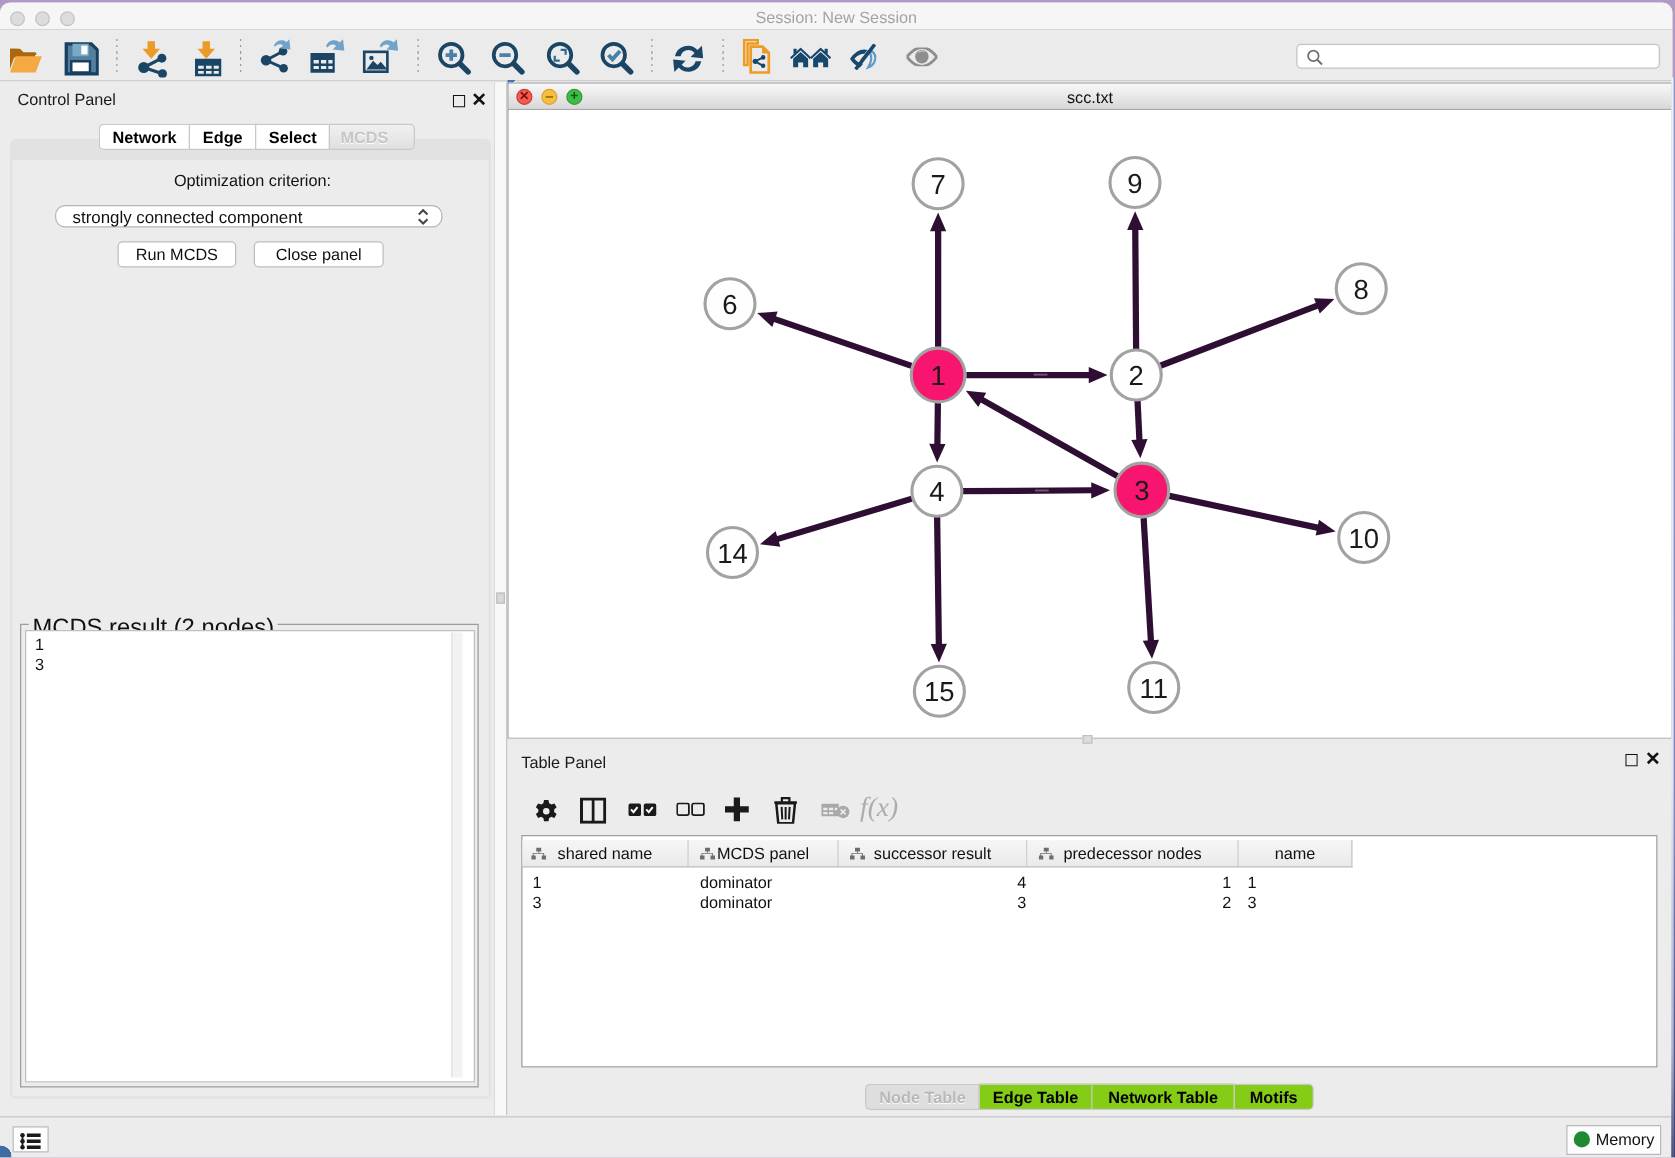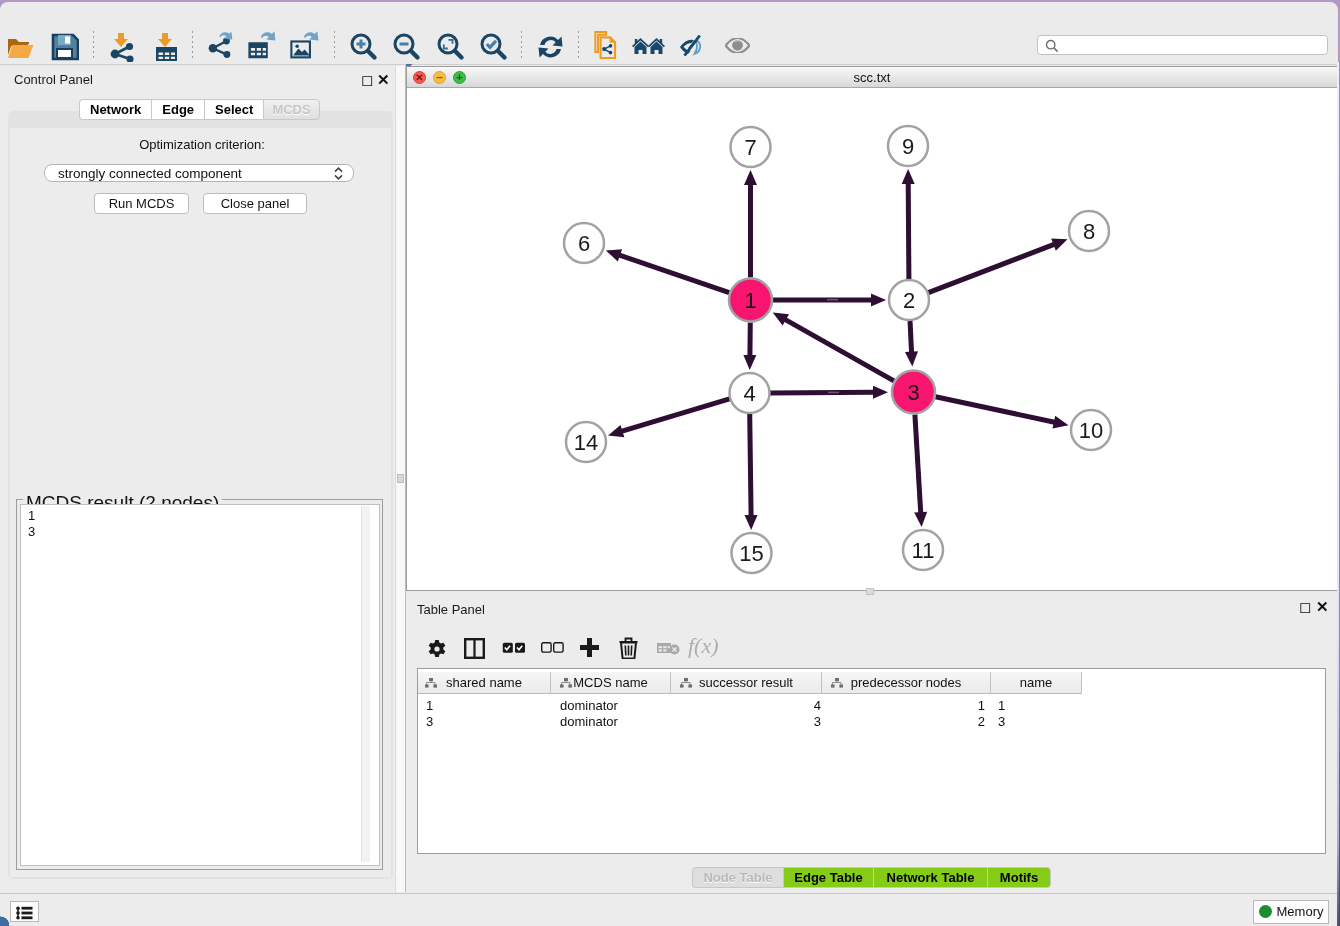--- a/index.html
+++ b/index.html
@@ -25,21 +25,21 @@
 
 #leftpanel { position:absolute; left:0; top:64px; width:404px; height:826px; background:#ececec; }
 #cp-head { position:absolute; left:0; top:0; width:100%; height:30px; }
 #cp-title { position:absolute; left:14px; top:6px; font-size:13px; color:#1a1a1a; }
 .panebtns { position:absolute; top:5px; font-size:15px; color:#111; }
 #cp-tabs { position:absolute; left:79px; top:33px; height:21px; display:flex; font-size:13px; z-index:3; }
 .ctab { background:#fff; border:1px solid #c8c8c8; border-right:none; padding:2px 10px 0 10px;
   height:21px; text-align:center; color:#000; font-weight:bold; }
 .ctab:first-child { border-radius:4px 0 0 4px; }
 .ctab.sel { background:linear-gradient(#f0f0f0,#e0e0e0); color:#c6c6c6; text-shadow:0 1px 0 #fff;
-  border-right:1px solid #c8c8c8; border-radius:0 4px 4px 0; padding:2px 8px 0 8px; }
+  border-right:1px solid #c8c8c8; border-radius:0 4px 4px 0; padding:2px 20px 0 8px; }
 #cp-body { position:absolute; left:8px; top:45px; width:385px; height:768px;
   background:#e2e2e2; border-radius:5px; }
 #cp-inner { position:absolute; left:2px; top:17px; width:381px; height:749px; background:#ececec; }
 #opt-label { position:absolute; left:0; top:71px; width:100%; text-align:center; font-size:13px; color:#111; }
 #opt-select { position:absolute; left:44px; top:98px; width:310px; height:18px; background:#fff;
   border:1px solid #b5b5b5; border-radius:8px; font-size:13.5px; color:#111; padding:1px 0 0 13px; }
 .btn { position:absolute; top:127px; height:21px; background:#fff; border:1px solid #bdbdbd;
   border-radius:4px; font-size:13px; color:#111; text-align:center; padding-top:2px; }
 #mcds-group { position:absolute; left:16px; top:433px; width:367px; height:371px;
   border:1px solid #9d9d9d; }
@@ -88,20 +88,26 @@
 #redge { position:absolute; right:1px; top:62px; width:2px; height:864px;
   background:linear-gradient(#eef0fa 0%, #e2e5f4 65%, #aab2d4 90%, #47517c 100%); }
 #redge2 { position:absolute; right:0; top:62px; width:1px; height:864px;
   background:linear-gradient(#8e93c0 0%, #7f86b6 70%, #39436b 100%); }
 #corner-blob { position:absolute; left:0; top:916px; width:9px; height:10px;
   background:radial-gradient(circle at 0% 100%, #3e6ca3 0%, #3e6ca3 70%, transparent 72%); }
 </style>
 </head>
 <body>
 <div id="win">
+  <div id="titlebar">
+    <div class="tl" style="left:8px"></div>
+    <div class="tl" style="left:28px"></div>
+    <div class="tl" style="left:48px"></div>
+    <div id="title-text">Session: New Session</div>
+  </div>
   <div id="toolbar">
     <svg class="tbi" style="left:7px;top:11px" width="28" height="24" viewBox="0 0 28 24">
       <path d="M1 3 h8 l3 3 h9 v4 h-17 z" fill="#a9680f"></path>
       <path d="M1 3 v16 l4 -11 h17 v-2 h-12 l-3 -3 z" fill="#a9680f"></path>
       <path d="M5.5 9 h21 l-5 13 h-20.5 z" fill="#f4a943"></path>
     </svg>
     <svg class="tbi" style="left:51px;top:8px" width="28" height="28" viewBox="0 0 28 28">
       <path d="M2 2 h20 l5 5 v19 h-25 z" fill="#4e7fa8"></path>
       <path d="M2 2 h20 l5 5 v19 h-25 z" fill="#54809f" stroke="#173f5f" stroke-width="2.6"></path>
       <rect x="7" y="2" width="13" height="10" fill="#7aa9c6"></rect>
@@ -376,21 +382,21 @@
         <g fill="#a9a9a9">
             <path d="M0 1 h14 v10 h-14 z M1.6 4.2 h3.4 v2 h-3.4 z M6.2 4.2 h3.4 v2 h-3.4 z M10.8 4.2 h2.2 v2 h-2.2 z M1.6 7.6 h3.4 v1.8 h-3.4 z M6.2 7.6 h3.4 v1.8 h-3.4 z" fill-rule="evenodd"></path>
           </g>
         <circle cx="17.5" cy="7.5" r="5" fill="#a9a9a9"></circle>
         <path d="M15.5 5.5 l4 4 M19.5 5.5 l-4 4" stroke="#ececec" stroke-width="1.3"></path>
       </svg>
       <div style="position:absolute;left:271px;top:4px;font-family:'Liberation Serif',serif;font-style:italic;font-size:22px;color:#adadad;">f(x)</div>
     </div>
     <div id="tp-table">
       <div class="th" style="left:0;width:133px">shared name</div>
-      <div class="th" style="left:133px;width:120px">MCDS name</div>
+      <div class="th" style="left:133px;width:120px">MCDS panel</div>
       <div class="th" style="left:253px;width:151px">successor result</div>
       <div class="th" style="left:404px;width:169px">predecessor nodes</div>
       <div class="th" style="left:573px;width:91px">name</div>
       <svg class="hicon" style="position:absolute;left:7px;top:9px" width="12" height="10" viewBox="0 0 12 10">
           <g fill="#6e6e6e">
             <rect x="4" y="0" width="4" height="3.2"></rect>
             <rect x="0" y="6.4" width="3.6" height="3.2"></rect>
             <rect x="8.4" y="6.4" width="3.6" height="3.2"></rect>
             <path d="M5.7 3 h0.7 v2 h-4.5 v1.8 h-0.7 v-2.5 h4.5 z M6 4.3 h4.3 v2.5 h-0.7 v-1.8 h-3.6 z"></path>
           </g>

